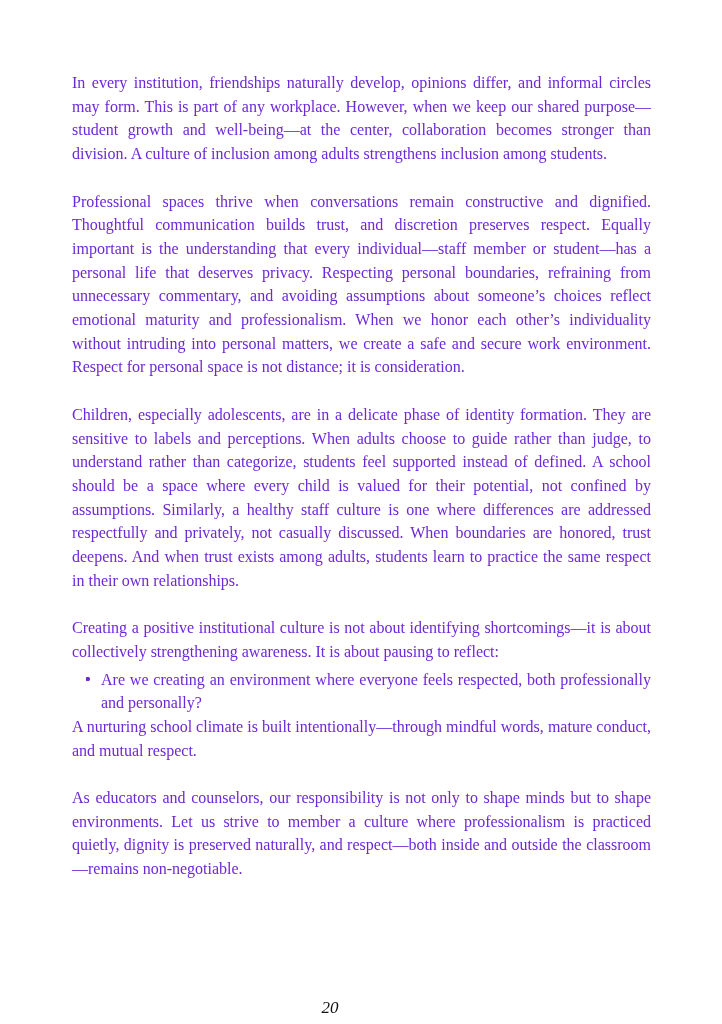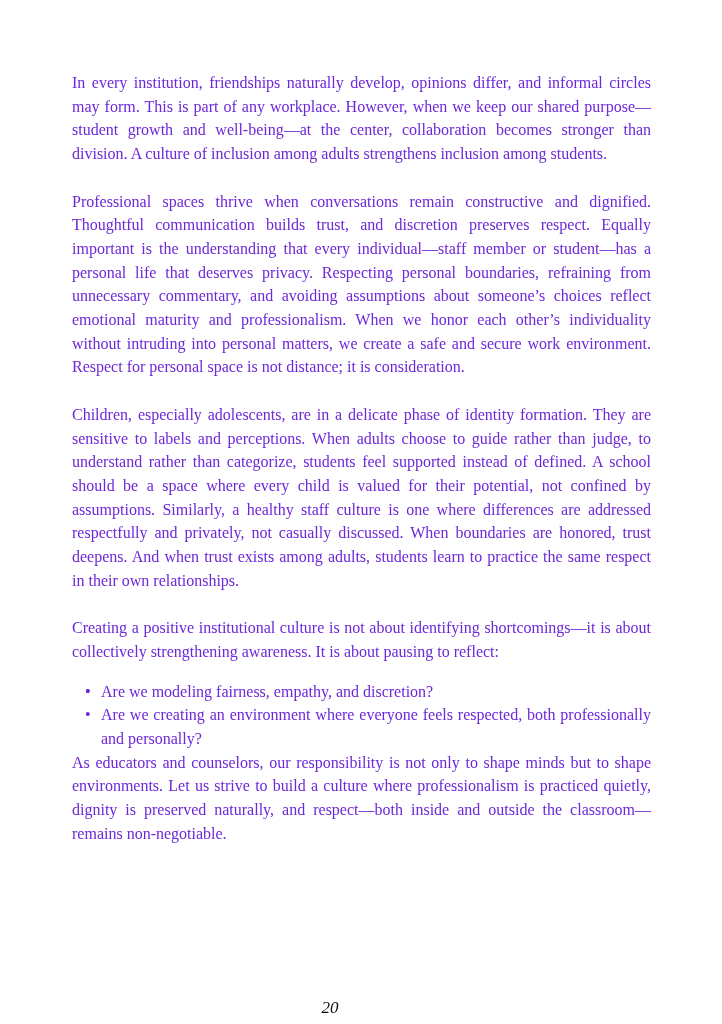--- a/index.html
+++ b/index.html
@@ -3,21 +3,21 @@
 <meta charset="utf-8">
 <style>
   html, body { margin: 0; padding: 0; background: #ffffff; }
   body { width: 722px; height: 1024px; position: relative; overflow: hidden; }
   .page {
     position: absolute; left: 72px; top: 71px; width: 579px;
     font-family: "Liberation Serif", serif; font-size: 16px; line-height: 23.7px;
     color: #6d28d9;
   }
   p { margin: 0 0 23.7px 0; text-align: justify; }
-  p.tight { margin-bottom: 16px; }
+  p.tight { margin-bottom: 4px; }
   ul { margin: 0; padding-left: 29px; list-style: none; }
   ul li { position: relative; text-align: justify; }
   ul li .bullet { position: absolute; left: -16px; top: 0; }
   .page-number {
     position: absolute; left: 0; width: 660px; top: 998px; text-align: center;
     font-family: "Liberation Serif", serif; font-style: italic; font-size: 17px; color: #111111;
   }
 </style>
 </head>
 <body>
@@ -26,23 +26,23 @@
   <p>In every institution, friendships naturally develop, opinions differ, and informal circles may form. This is part of any workplace. However, when we keep our shared purpose—student growth and well-being—at the center, collaboration becomes stronger than division. A culture of inclusion among adults strengthens inclusion among students.</p>
   <p>Professional spaces thrive when conversations remain constructive and dignified. Thoughtful communication builds trust, and discretion preserves respect. Equally important is the understanding that every individual—staff member or student—has a personal life that deserves privacy. Respecting personal boundaries, refraining from unnecessary commentary, and avoiding assumptions about someone’s choices reflect emotional maturity and professionalism. When we honor each other’s individuality without intruding into personal matters, we create a safe and secure work environment. Respect for personal space is not distance; it is consideration.</p>
   <p>Children, especially adolescents, are in a delicate phase of identity formation. They are sensitive to labels and perceptions. When adults choose to guide rather than judge, to understand rather than categorize, students feel supported instead of defined. A school should be a space where every child is valued for their potential, not confined by assumptions. Similarly, a healthy staff culture is one where differences are addressed respectfully and privately, not casually discussed. When boundaries are honored, trust deepens. And when trust exists among adults, students learn to practice the same respect in their own relationships.</p>
   <p class="tight">Creating a positive institutional culture is not about identifying shortcomings—it is about collectively strengthening awareness. It is about pausing to reflect:</p>
   <ul>
     <li>
       <span class="bullet">•</span>
     </li>
     <li>
       <span class="bullet">•</span>
-      <span>Are we modeling fairness, empathy, and discretion?</span>
     </li>
     <li>
       <span class="bullet">•</span>
       <span>Are we creating an environment where everyone feels respected, both professionally and personally?</span>
     </li>
   </ul>
-  <p>As educators and counselors, our responsibility is not only to shape minds but to shape environments. Let us strive to build a culture where professionalism is practiced quietly, dignity is preserved naturally, and respect—both inside and outside the classroom—remains non-negotiable.</p>
+  <p>A nurturing school climate is built intentionally—through mindful words, mature conduct, and mutual respect.</p>
+  <p>As educators and counselors, our responsibility is not only to shape minds but to shape environments. Let us strive to member a culture where professionalism is practiced quietly, dignity is preserved naturally, and respect—both inside and outside the classroom—remains non-negotiable.</p>
 </div>
 
 <div class="page-number">20</div>
 
 </body></html>

